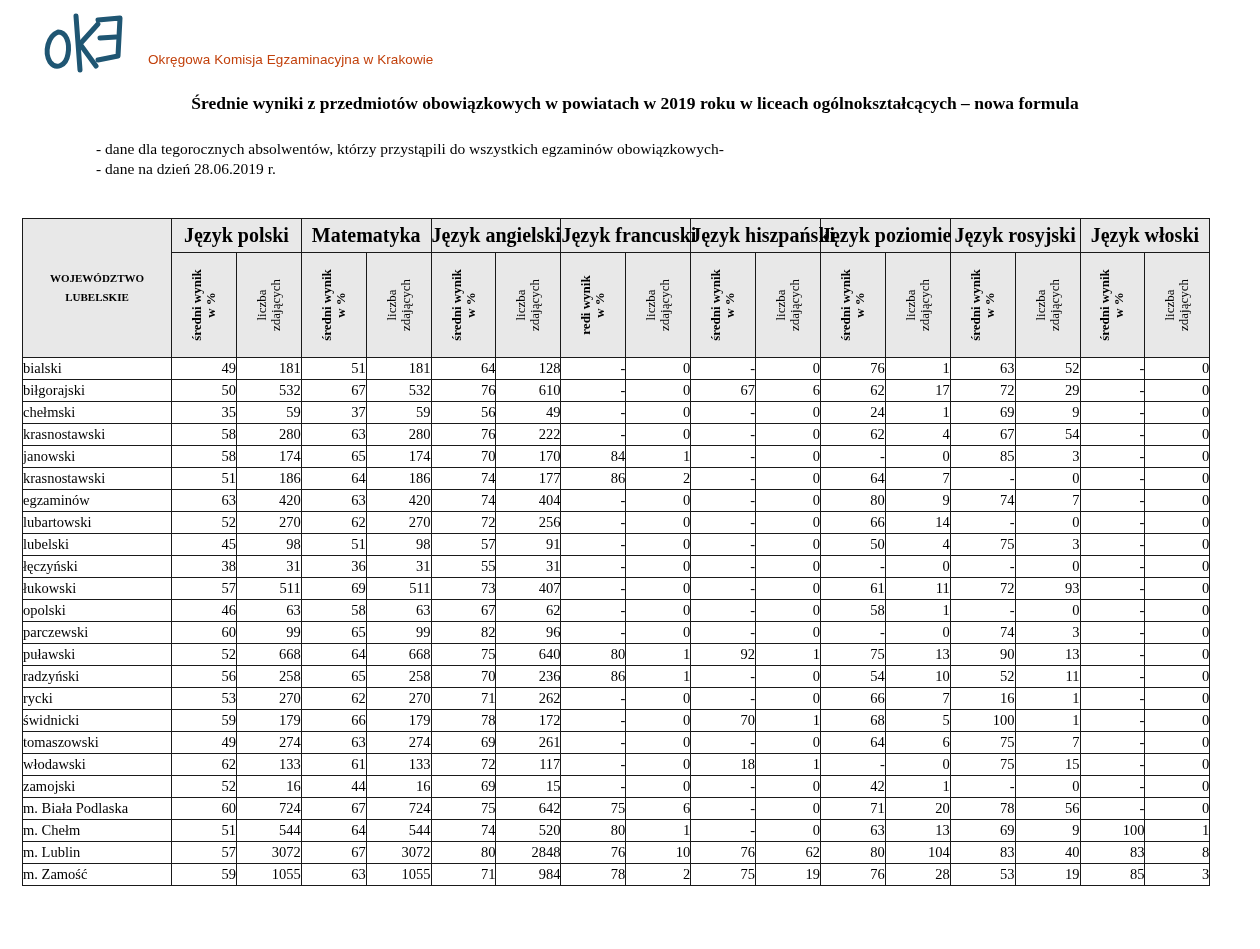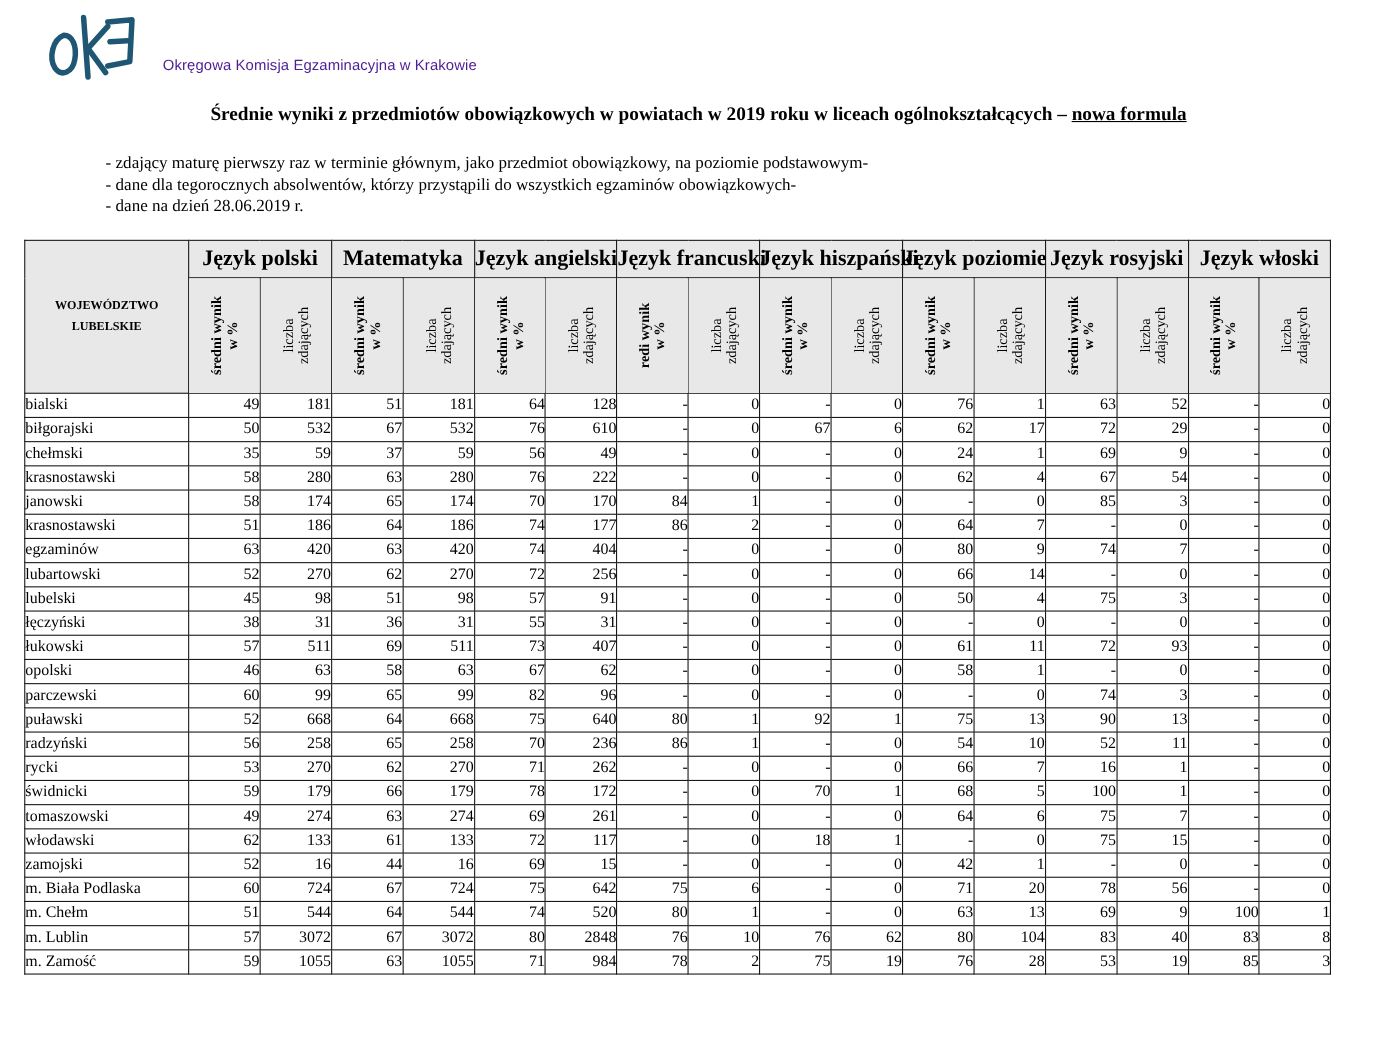--- a/index.html
+++ b/index.html
@@ -1,22 +1,22 @@
 <!DOCTYPE html>
 <html><head>
 <meta charset="utf-8">
 <style>
   html, body { margin: 0; padding: 0; background: #ffffff; }
   body { width: 1260px; height: 949px; position: relative; overflow: hidden; font-family: "Liberation Serif", serif; color: #000; }
 
   .logo { position: absolute; left: 40px; top: 8px; width: 90px; height: 66px; }
-  .org-name { position: absolute; left: 148px; top: 52px; font-family: "Liberation Sans", sans-serif; font-size: 13.5px; color: #4c1d95; letter-spacing: 0.1px; }
+  .org-name { position: absolute; left: 148px; top: 52px; font-family: "Liberation Sans", sans-serif; font-size: 13.5px; color: #c2410c; letter-spacing: 0.1px; }
 
   .doc-title { position: absolute; left: 0; top: 93px; width: 1270px; text-align: center; font-size: 17.5px; font-weight: bold; }
-  .doc-title .u { text-decoration: underline; }
+  .doc-title .u { }
 
   .notes { position: absolute; left: 96px; top: 139px; font-size: 15.5px; line-height: 19.5px; }
   .notes div { white-space: nowrap; }
 
   table.results { position: absolute; left: 22px; top: 218px; border-collapse: collapse; table-layout: fixed; width: 1188px; }
   table.results td, table.results th { border: 1.5px solid #1a1a1a; padding: 0; }
   table.results th { background: #e8e8e8; font-weight: bold; }
   th.region-head { width: 148px; font-size: 11px; line-height: 19px; text-align: center; vertical-align: middle; }
   th.subject { height: 33px; font-size: 20px; text-align: center; white-space: nowrap; }
   th.vert { height: 104px; width: 64px; position: relative; }
@@ -41,21 +41,20 @@
     </g>
   </svg>
 </div>
 <div class="org-name">Okręgowa Komisja Egzaminacyjna w Krakowie</div>
 
 <div class="doc-title">
   <span>Średnie wyniki z przedmiotów obowiązkowych w powiatach w 2019 roku w liceach ogólnokształcących – </span><span class="u">nowa formula</span>
 </div>
 
 <div class="notes">
-  <div>- zdający maturę pierwszy raz w terminie głównym, jako przedmiot obowiązkowy, na poziomie podstawowym-</div>
   <div>- dane dla tegorocznych absolwentów, którzy przystąpili do wszystkich egzaminów obowiązkowych-</div>
   <div>- dane na dzień 28.06.2019 r.</div>
 </div>
 
 <table class="results" id="results">
   <colgroup>
     <col style="width:149px">
     <col span="16" style="width:64.9px">
   </colgroup>
   <thead>

